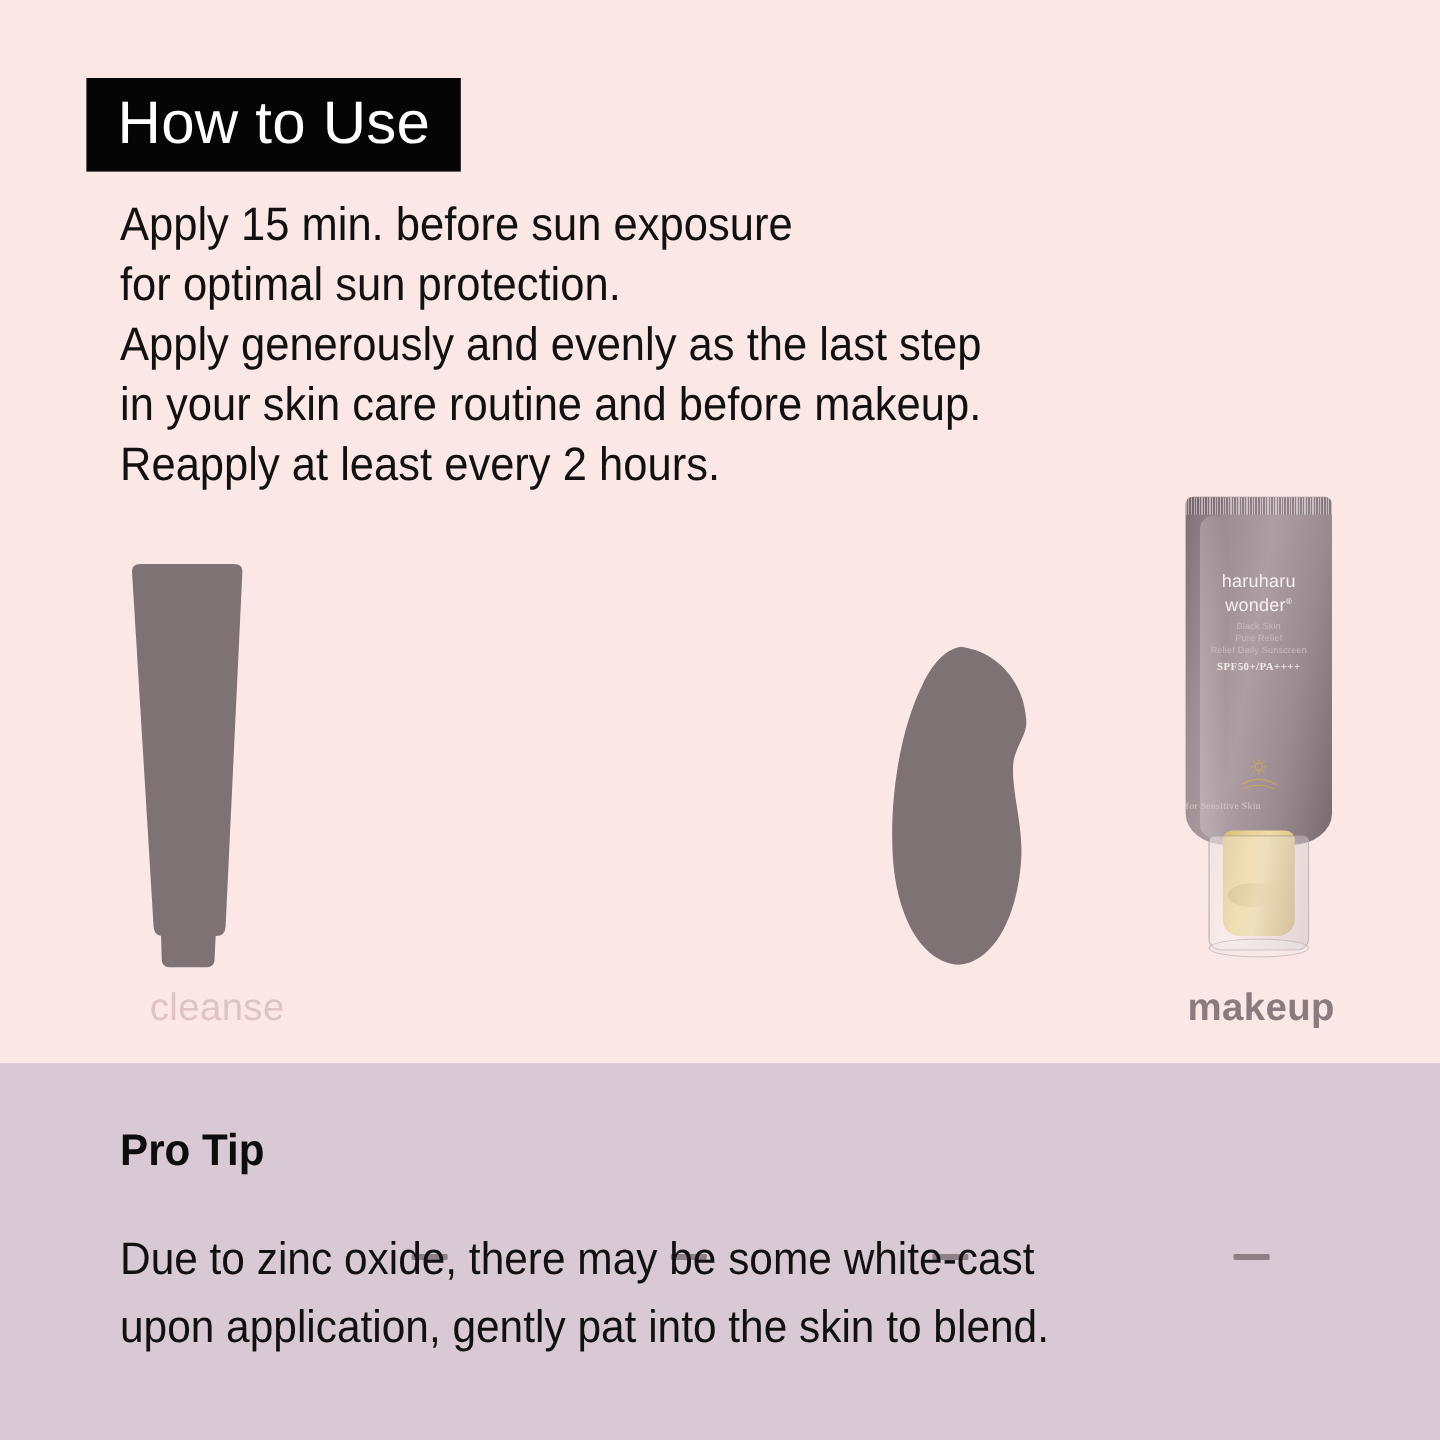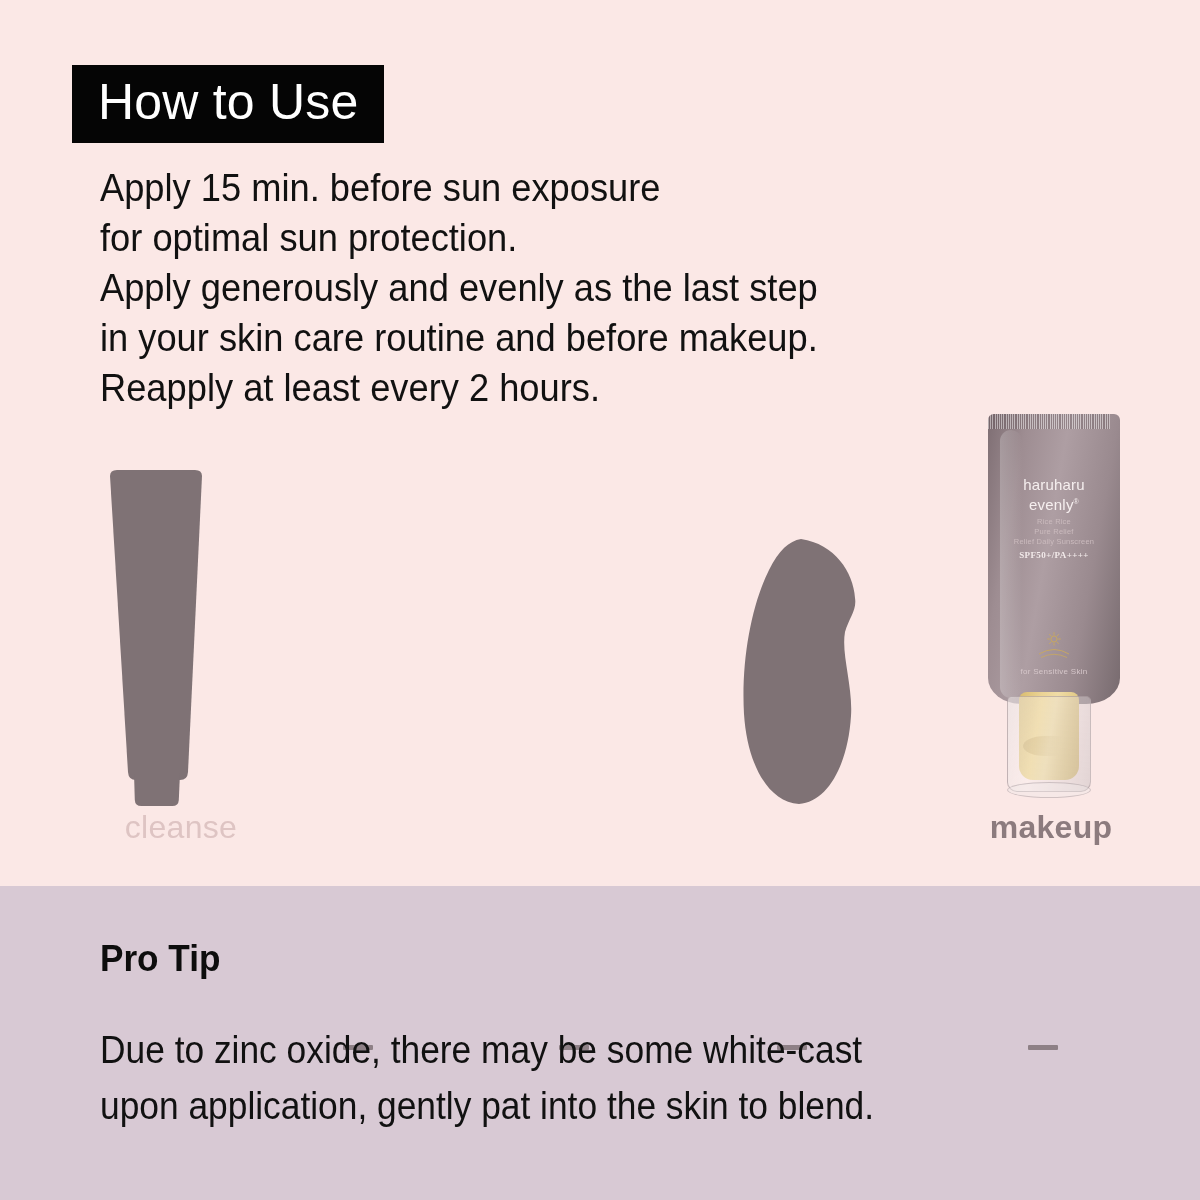--- a/index.html
+++ b/index.html
@@ -60,21 +60,21 @@
   .step{
     position:absolute;
     bottom:0;
     width:170px;
     height:470px;
   }
   .step .art{
     position:absolute; bottom:62px; left:0; right:0; height:auto;
   }
   .step-label{
-    position:absolute; bottom:24px; left:0; width:100%;
+    position:absolute; bottom:12px; left:0; width:100%;
     text-align:center;
     font-size:32px;
     color:#DEC4C3;
     font-family:"Liberation Sans", sans-serif;
     letter-spacing:0.3px;
   }
   .step-label.strong{
     color:#8C7B7E;
     font-weight:700;
   }
@@ -101,21 +101,21 @@
   
   .silhouette{ display:block; }
 
   
   .tube-wrap{
     position:absolute;
     left:988px; top:414px;
     width:122px; height:390px;
   }
   .tube-body{
-    position:absolute; left:0; top:0; width:132px; height:290px;
+    position:absolute; left:0; top:0; width:122px; height:290px;
     background:linear-gradient(100deg,#7E6E73 0%,#9E8D92 22%,#AE9EA3 45%,#9A8A8F 72%,#776A6E 100%);
     border-radius:6px 6px 34px 34px / 6px 6px 26px 26px;
     overflow:hidden;
   }
   .tube-crimp{
     position:absolute; left:0; top:0; width:122px; height:15px;
     background:linear-gradient(100deg,#9d8f94,#c3b4b8 30%,#b2a2a7 60%,#8d7f84);
     background-image:repeating-linear-gradient(to right,
        rgba(255,255,255,.42) 0px, rgba(255,255,255,.42) 1px,
        rgba(90,75,80,.30) 1px, rgba(90,75,80,.30) 2.2px);
@@ -143,23 +143,23 @@
     text-align:center; color:#F2EAEA;
     font-size:9px; letter-spacing:.4px; font-weight:700;
     font-family:Liberation Serif, serif;
   }
   .tube-emblem{
     position:absolute; left:50%; top:218px; transform:translateX(-50%);
     width:40px; height:28px;
   }
   .tube-sensitive{
     position:absolute; left:0; right:0; top:253px;
-    text-align:center; color:#D6C7CA;
+    color:#D6C7CA;
     font-size:8px; letter-spacing:.3px;
-    font-family:Liberation Sans, sans-serif;
+    font-family:Liberation Serif, serif;
   }
   .cap-clear{
     position:absolute; left:19px; top:282px; width:84px; height:96px;
     background:linear-gradient(100deg,rgba(233,226,226,.62),rgba(252,248,248,.30) 35%,rgba(206,196,198,.55));
     border:1.5px solid rgba(150,136,140,.45);
     border-radius:5px 5px 10px 10px;
   }
   .cap-yellow{
     position:absolute; left:31px; top:278px; width:60px; height:88px;
     background:linear-gradient(100deg,#D9BC6E 0%,#EBD394 30%,#F0DCA6 52%,#D7BA6C 100%);
@@ -251,25 +251,25 @@
   <div class="sep sep-4"></div>
 </div>
 
 <div class="tube-wrap">
   <div class="tube-body">
     <div class="tube-crimp"></div>
     <div class="tube-gloss"></div>
 
     <div class="tube-brand">
       <div>haruharu</div>
-      <div><span>evenly</span><span class="tm">®</span></div>
+      <div><span>wonder</span><span class="tm">®</span></div>
     </div>
 
     <div class="tube-desc">
-      <div>Rice Rice</div>
+      <div>Black Skin</div>
       <div>Pure Relief</div>
       <div>Relief Daily Sunscreen</div>
     </div>
 
     <div class="tube-spf">SPF50+/PA++++</div>
 
     <div class="tube-emblem">
       <svg width="40" height="28" viewBox="0 0 40 28" xmlns="http://www.w3.org/2000/svg">
         <circle cx="20" cy="7" r="3.1" fill="none" stroke="#C9A85E" stroke-width="1"></circle>
         <g stroke="#C9A85E" stroke-width="0.9" stroke-linecap="round">

